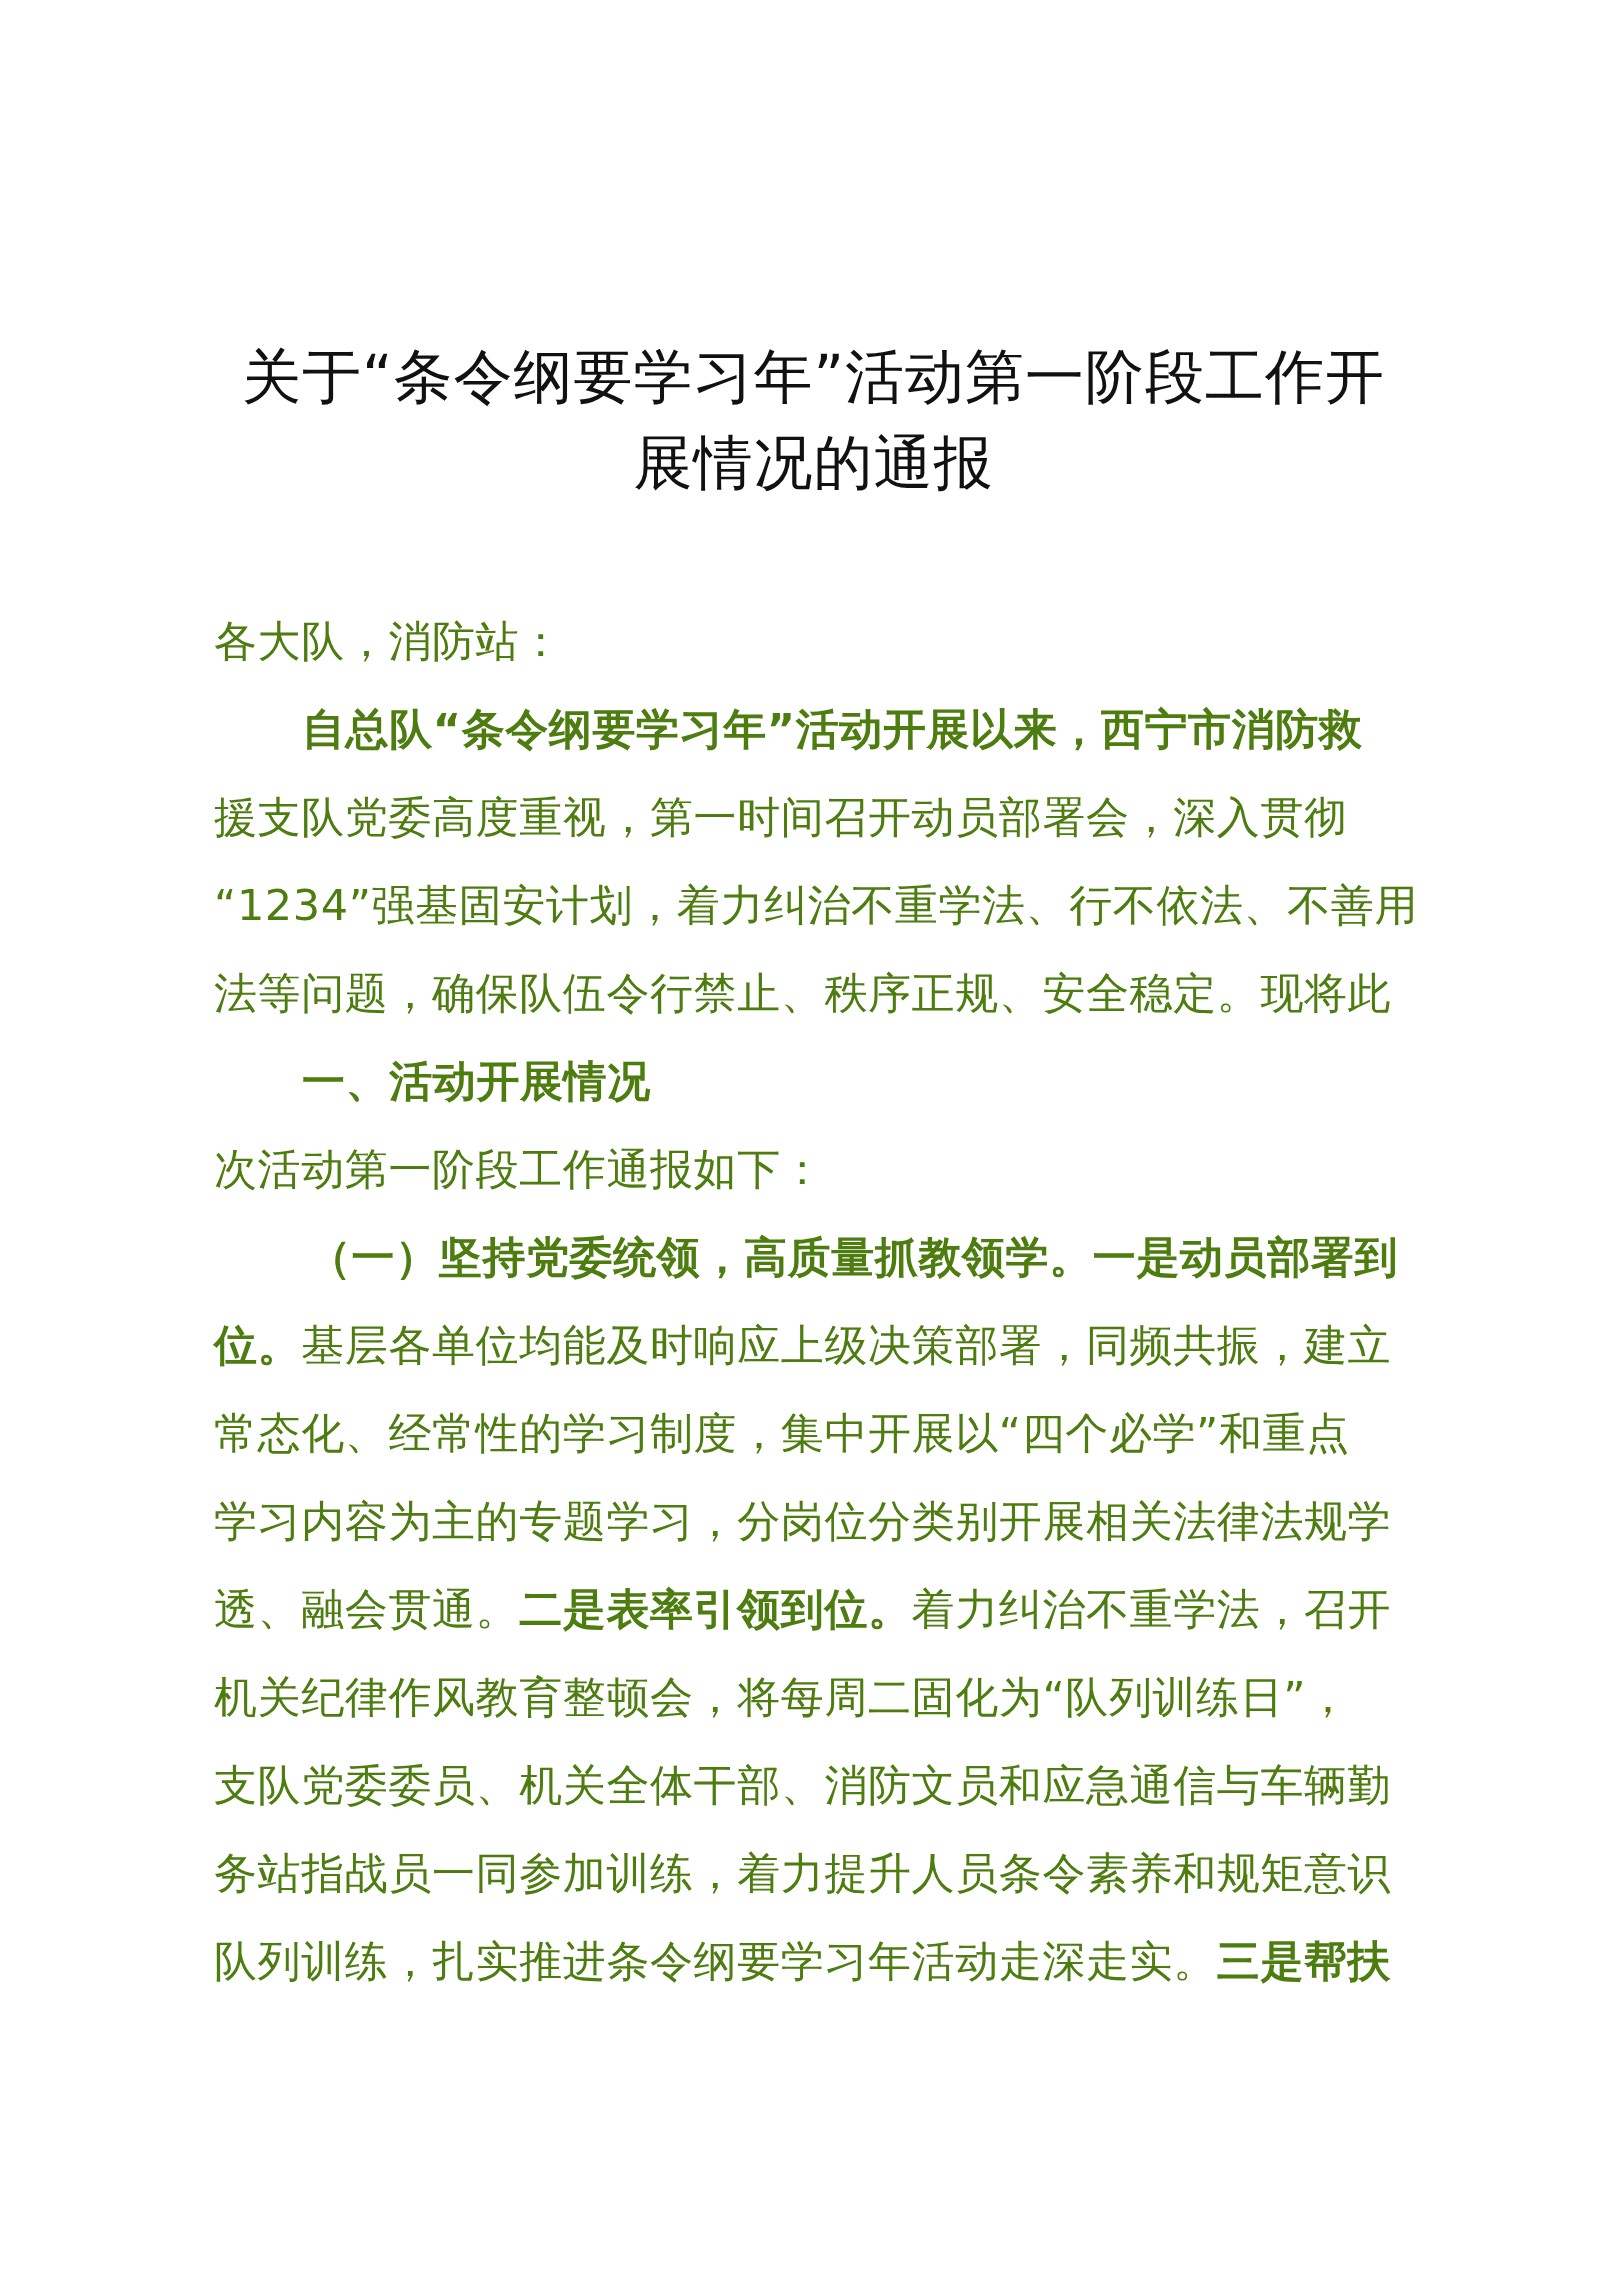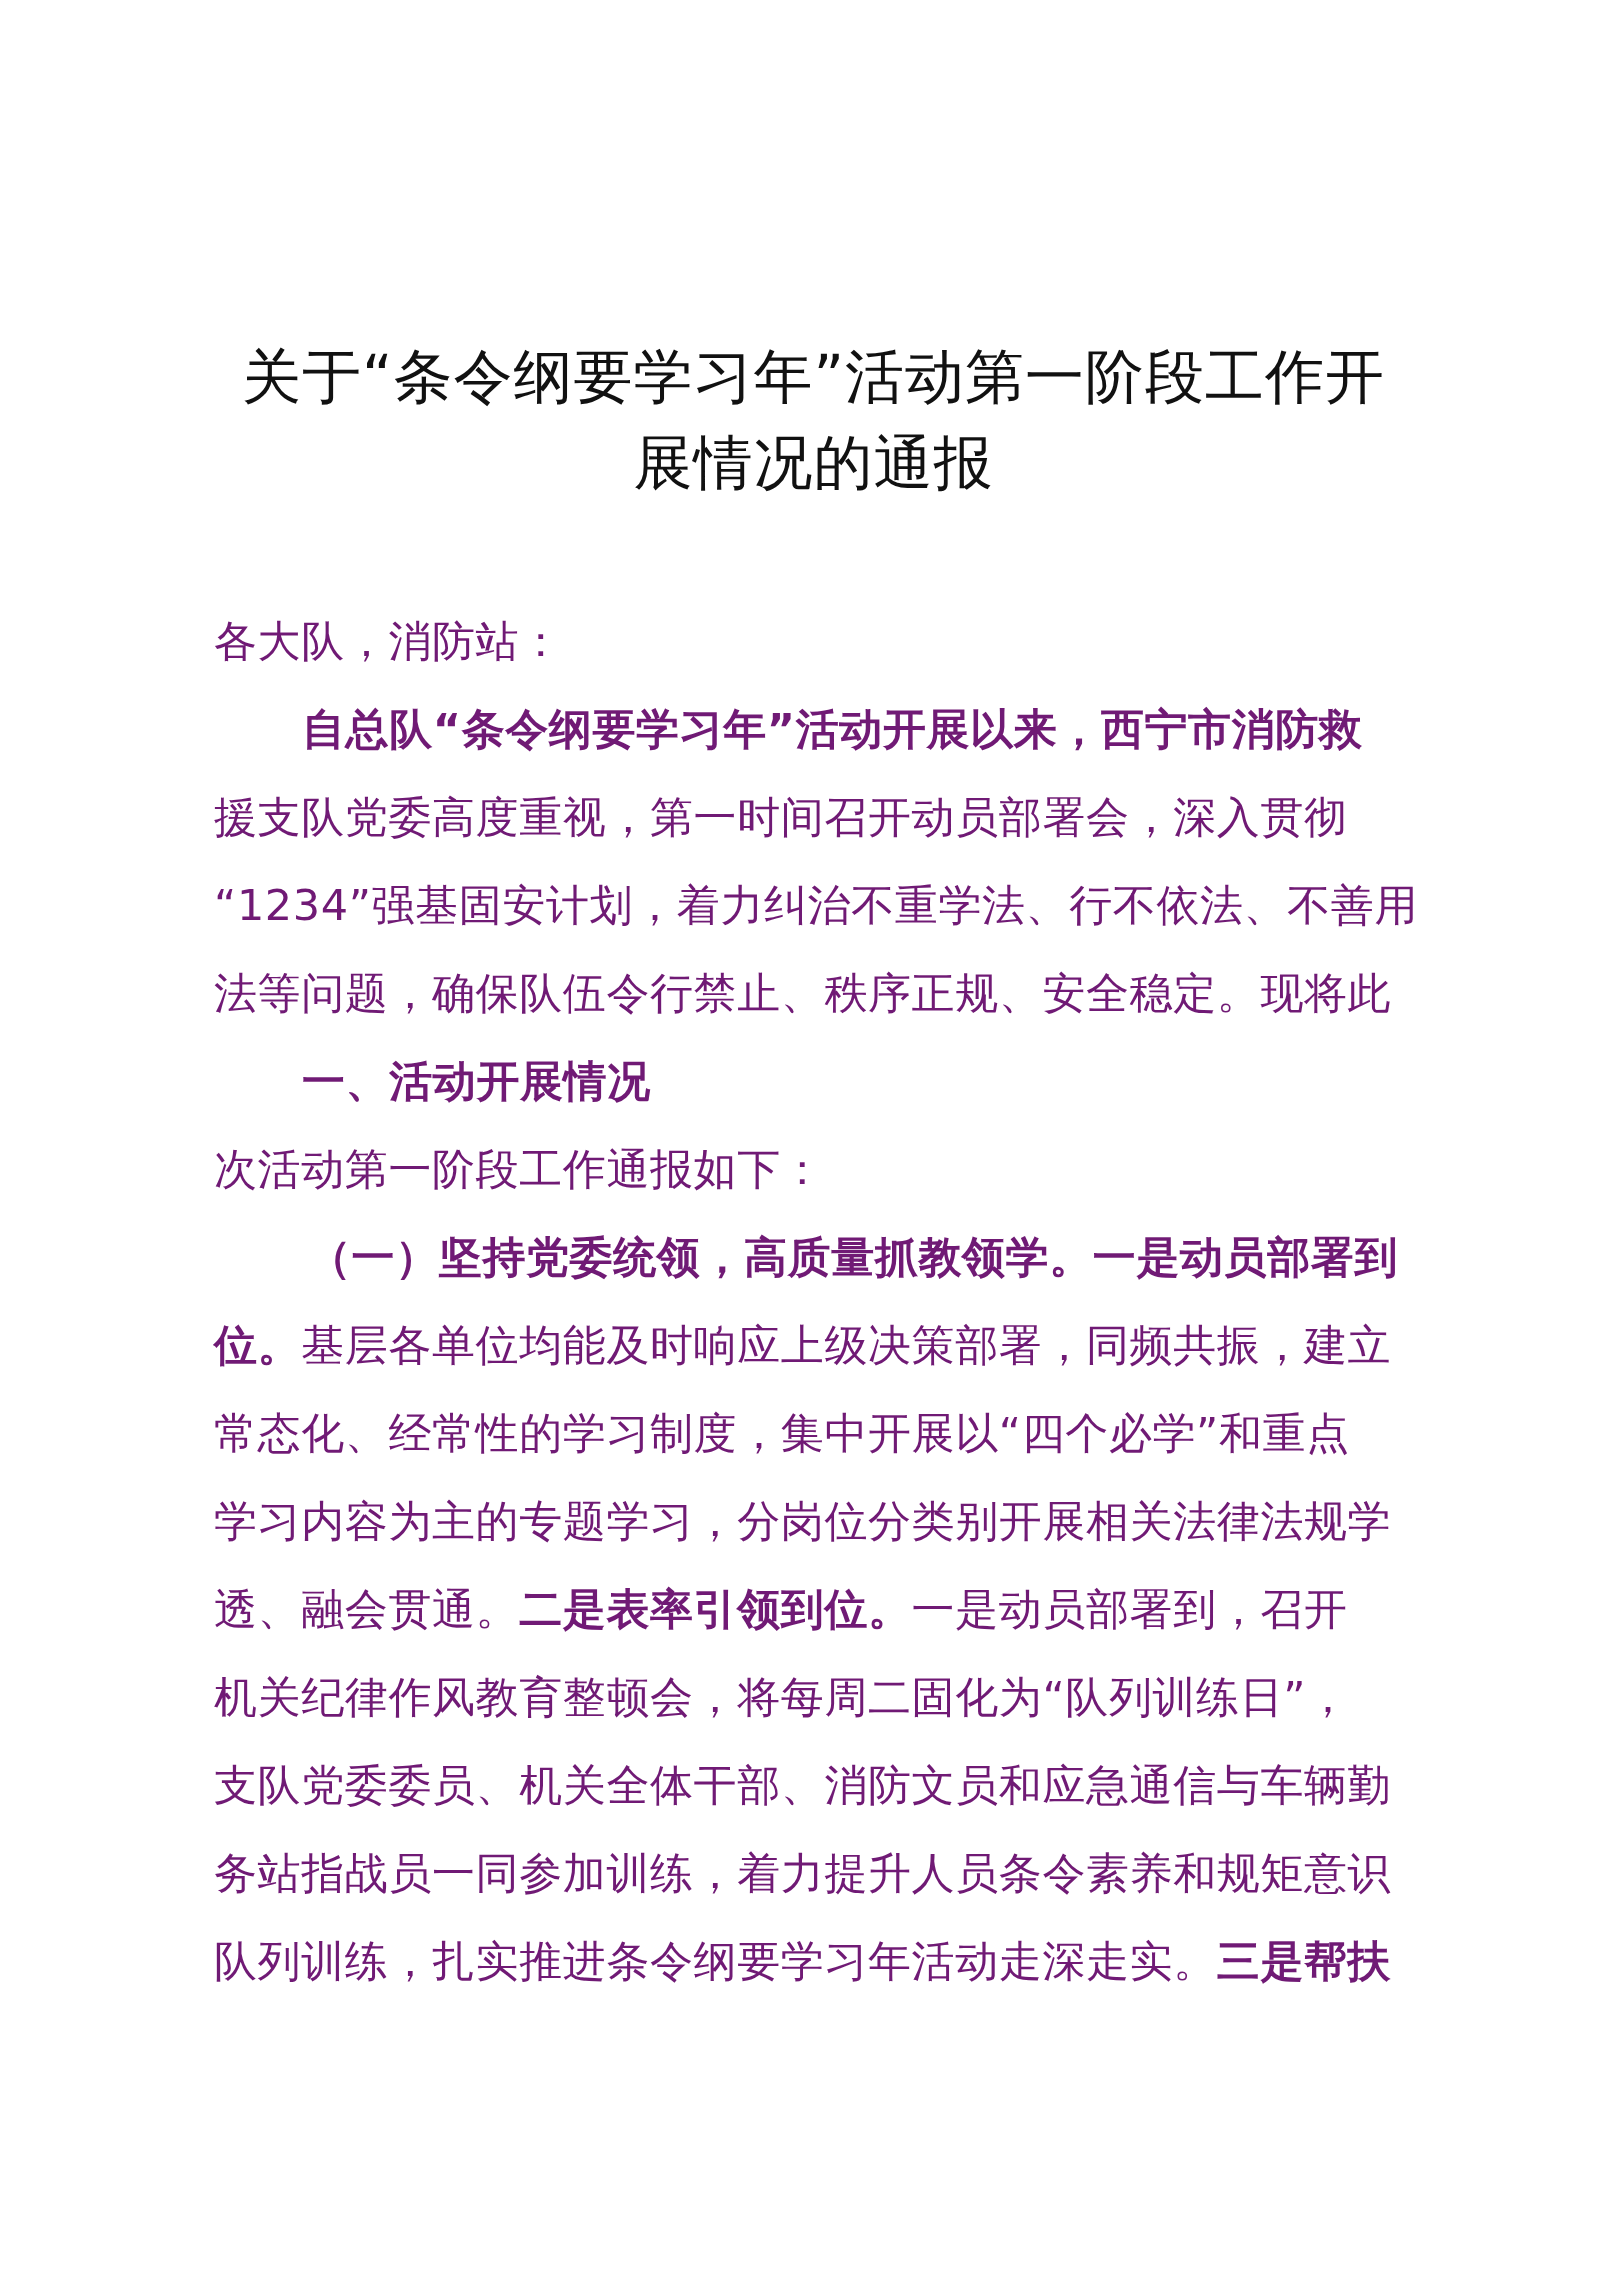--- a/index.html
+++ b/index.html
@@ -36,21 +36,21 @@
       font-weight: normal;
       color: #111111;
     }
     .body-text {
       position: absolute;
       left: 214px;
       top: 549px;
       width: 1208px;
       font-size: 43px;
       line-height: 88px;
-      color: #701a75;
+      color: #4d7c0f;
     }
     .line {
       display: block;
       white-space: nowrap;
       height: 88px;
       letter-spacing: 0.6px;
     }
     .indent {
       padding-left: 88px;
       font-weight: bold;
@@ -84,21 +84,21 @@
     <span class="line">次活动第一阶段工作通报如下：</span>
 
     <span class="line indent-sub bold">（一）坚持党委统领，高质量抓教领学。一是动员部署到</span>
 
     <span class="line">
       <span class="bold">位。</span><span>基层各单位均能及时响应上级决策部署，同频共振，建立</span>
     </span>
     <span class="line">常态化、经常性的学习制度，集中开展以“四个必学”和重点</span>
     <span class="line">学习内容为主的专题学习，分岗位分类别开展相关法律法规学</span>
     <span class="line">
-      <span>透、融会贯通。</span><span class="bold">二是表率引领到位。</span><span>一是动员部署到，召开</span>
+      <span>透、融会贯通。</span><span class="bold">二是表率引领到位。</span><span>着力纠治不重学法，召开</span>
     </span>
     <span class="line">机关纪律作风教育整顿会，将每周二固化为“队列训练日”，</span>
     <span class="line">支队党委委员、机关全体干部、消防文员和应急通信与车辆勤</span>
     <span class="line">务站指战员一同参加训练，着力提升人员条令素养和规矩意识</span>
     <span class="line">
       <span>队列训练，扎实推进条令纲要学习年活动走深走实。</span><span class="bold">三是帮扶</span>
     </span>
   </div>
 
 </div>

